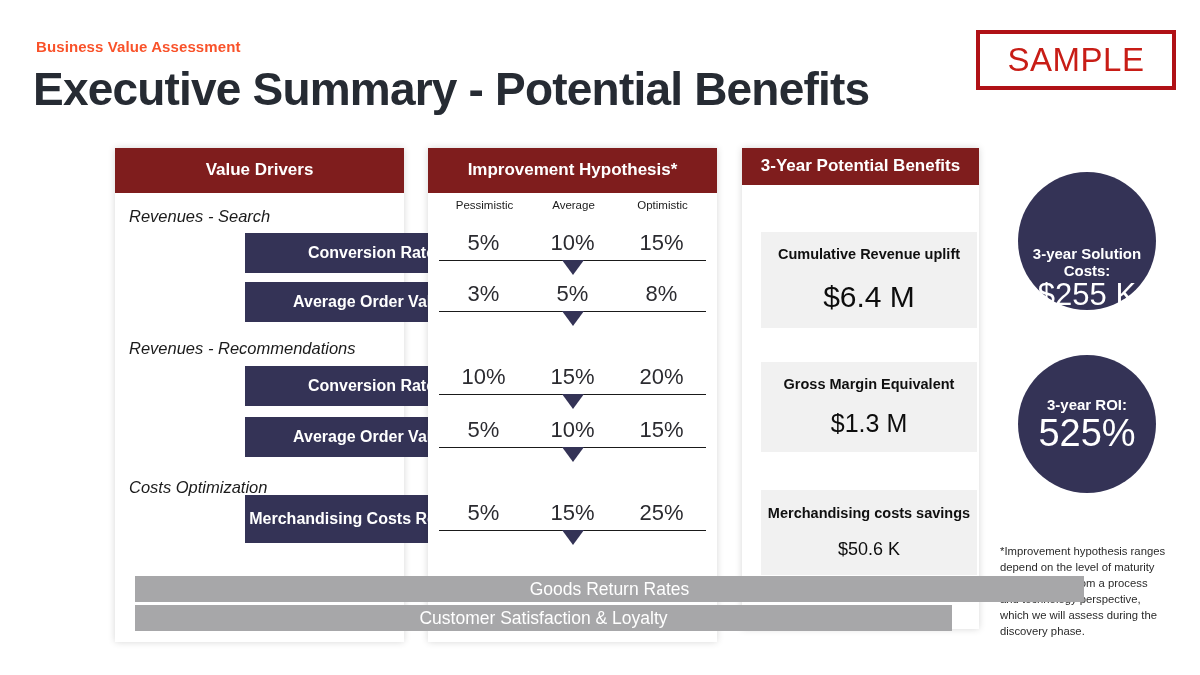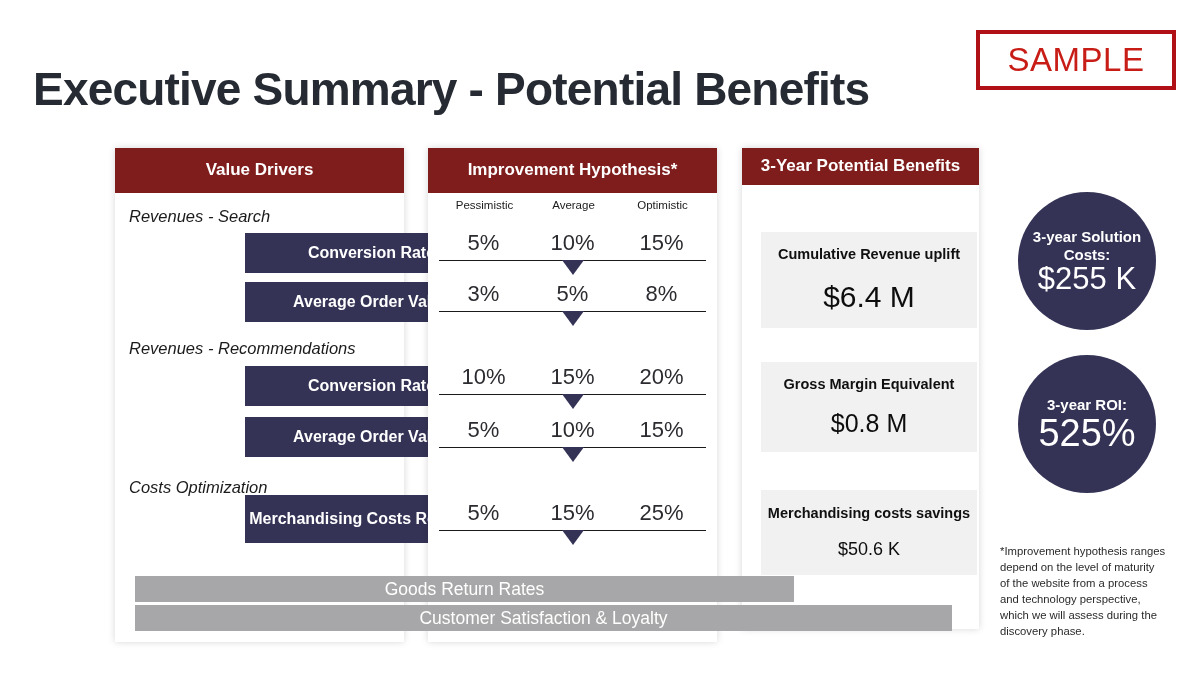--- a/index.html
+++ b/index.html
@@ -118,51 +118,52 @@
 
   
   .gray-bar {
     position: absolute;
     background: #a7a7a9;
     color: #ffffff;
     font-size: 17.5px; font-weight: 400;
     display: flex; align-items: center; justify-content: center;
     z-index: 5;
   }
-  #gray-bar-0 { left: 135px; top: 576px; width: 659px; height: 26px; }
+  #gray-bar-0 { left: 135px; top: 576px; width: 949px; height: 26px; }
   #gray-bar-1 { left: 135px; top: 605px; width: 817px; height: 26px; }
 
   
   .kpi-circle {
     position: absolute; border-radius: 50%;
     background: #343356; color: #ffffff;
     display: flex; flex-direction: column;
     align-items: center; justify-content: center;
     text-align: center;
   }
-  #kpi-0 { left: 1018px; top: 192px; width: 138px; height: 138px; }
+  #kpi-0 { left: 1018px; top: 172px; width: 138px; height: 138px; justify-content: flex-end; }
   #kpi-1 { left: 1018px; top: 355px; width: 138px; height: 138px; }
   .kpi-label {
     font-size: 15px; font-weight: 700; line-height: 1.14;
   }
   .kpi-value { font-weight: 400; line-height: 1.0; }
   #kpi-0 .kpi-value { font-size: 31px; }
   #kpi-1 .kpi-value { font-size: 38px; }
 
   
   .footnote {
     position: absolute; left: 1000px; top: 543px; width: 166px;
     font-size: 11.3px; line-height: 1.42; color: #2a2a2a;
   }
 </style>
 </head>
 <body>
 
 <div class="slide">
 
+  <div class="eyebrow">Business Value Assessment</div>
   <div class="page-title">Executive Summary - Potential Benefits</div>
 
   <div class="sample-stamp">
     <span>SAMPLE</span>
   </div>
 
   <div class="panel" id="panel-drivers">
     <div class="panel-header">Value Drivers</div>
     <div class="drivers-body">
 
@@ -261,21 +262,21 @@
     <div class="panel-header">3-Year Potential Benefits</div>
     <div class="benefits-body">
 
       <div class="benefit-card" style="top:47px; height:96px;">
         <div class="benefit-title">Cumulative Revenue uplift</div>
         <div class="benefit-value" style="font-size:30px; margin-top:16px;">$6.4 M</div>
       </div>
 
       <div class="benefit-card" style="top:177px; height:90px;">
         <div class="benefit-title">Gross Margin Equivalent</div>
-        <div class="benefit-value" style="font-size:25px; margin-top:16px;">$0.8 M</div>
+        <div class="benefit-value" style="font-size:25px; margin-top:16px;">$1.3 M</div>
       </div>
 
       <div class="benefit-card" style="top:305px; height:85px;">
         <div class="benefit-title">Merchandising costs savings</div>
         <div class="benefit-value" style="font-size:18px; margin-top:17px;">$50.6 K</div>
       </div>
 
     </div>
   </div>
 

